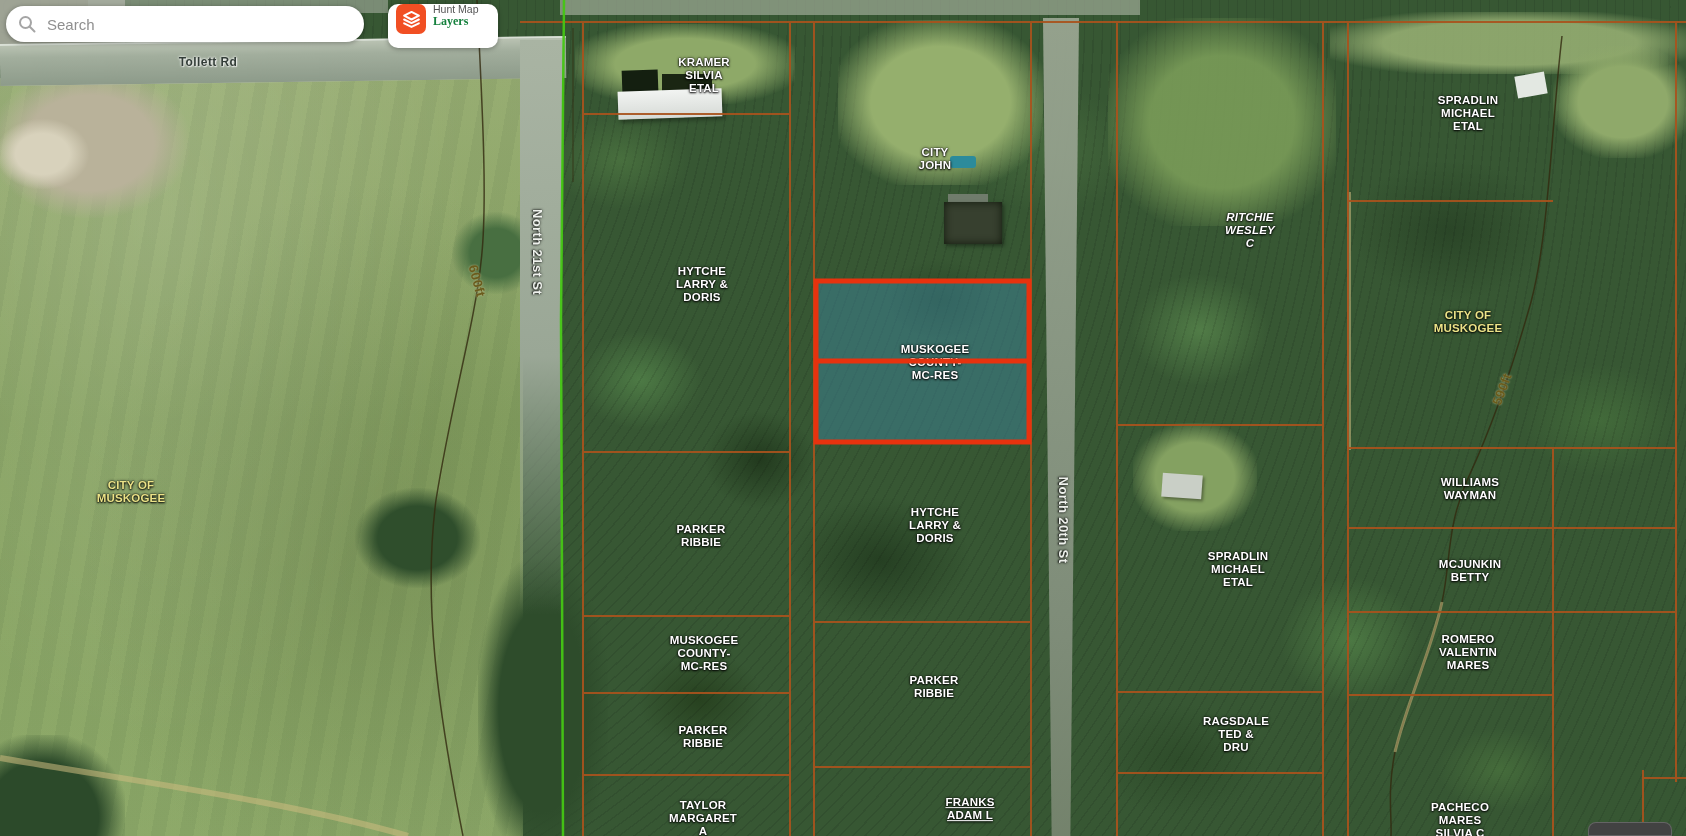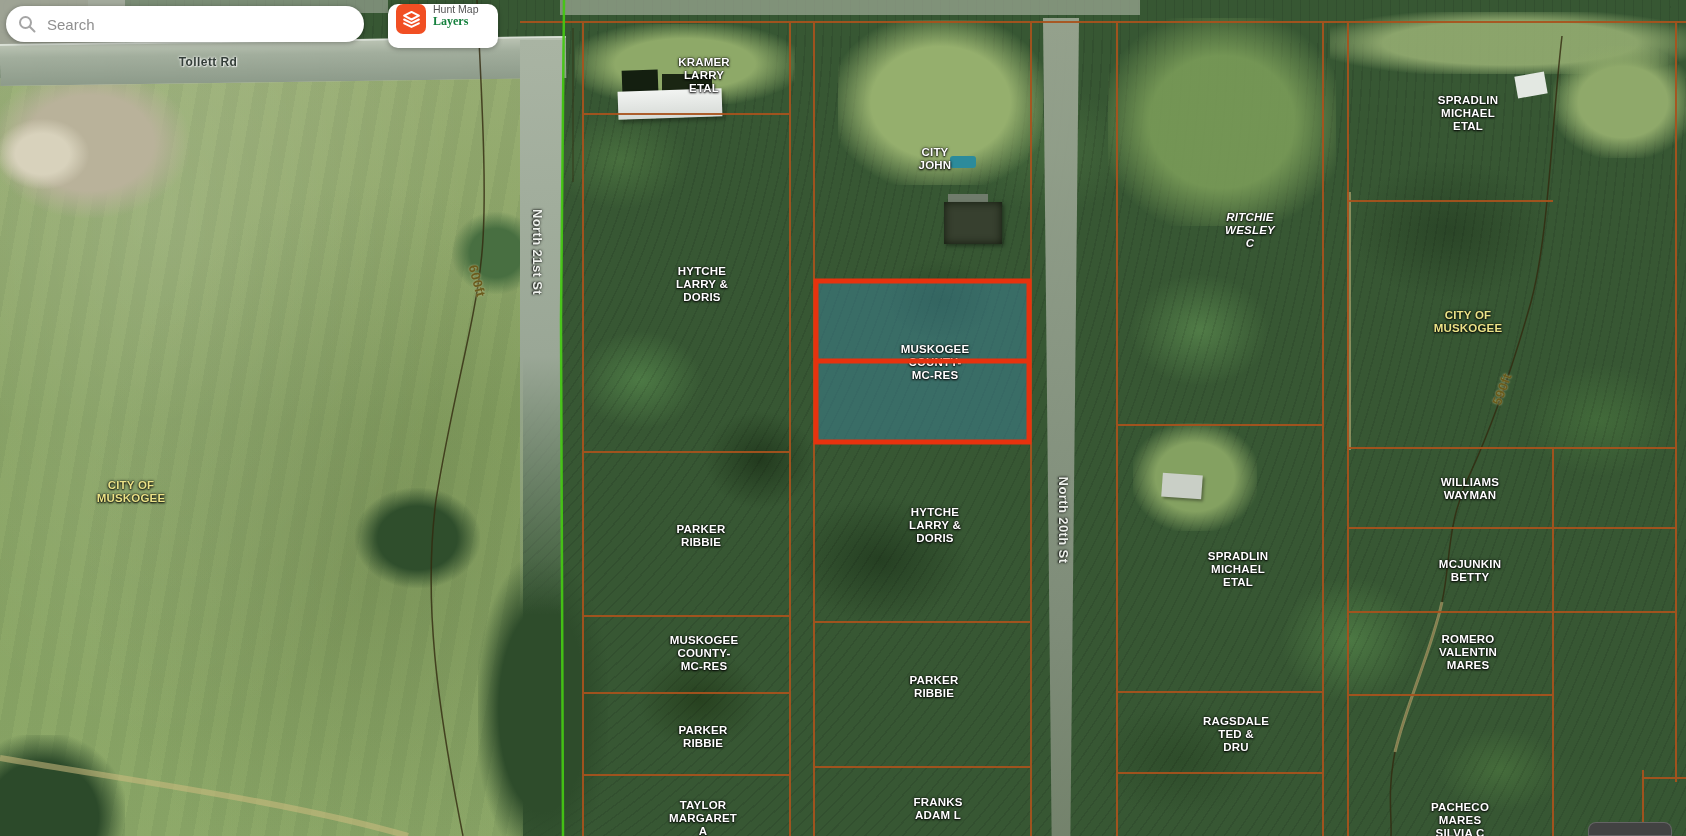--- a/index.html
+++ b/index.html
@@ -189,21 +189,21 @@
       <line x1="1348" y1="695" x2="1553" y2="695"></line>
       <line x1="1643" y1="778" x2="1686" y2="778"></line>
     </g>
     <polyline points="564,0 561,320 563,836" stroke="#44c614" stroke-width="2.5" fill="none" opacity="0.95"></polyline>
     <rect class="hl-fill" x="816" y="281" width="213" height="161" fill="rgba(60,134,158,0.48)"></rect>
   </svg>
 
   <div id="labels">
       <div class="plabel" style="left: 686px; top: 75px; transform: translate(-50%, -50%) rotate(0deg);">
         <span>KRAMER</span>
-        <span>LARRY</span>
+        <span>SILVIA</span>
         <span>ETAL</span>
       </div>
       <div class="plabel" style="left: 917px; top: 159px; transform: translate(-50%, -50%) rotate(0deg);">
         <span>CITY</span>
         <span>JOHN</span>
       </div>
       <div class="plabel" style="left: 684px; top: 284px; transform: translate(-50%, -50%) rotate(0deg);">
         <span>HYTCHE</span>
         <span>LARRY &amp;</span>
         <span>DORIS</span>
@@ -274,21 +274,21 @@
       </div>
       <div class="plabel" style="left: 685px; top: 737px; transform: translate(-50%, -50%) rotate(0deg);">
         <span>PARKER</span>
         <span>RIBBIE</span>
       </div>
       <div class="plabel" style="left: 685px; top: 818px; transform: translate(-50%, -50%) rotate(0deg);">
         <span>TAYLOR</span>
         <span>MARGARET</span>
         <span>A</span>
       </div>
-      <div class="plabel" style="left: 920px; top: 809px; transform: translate(-50%, -50%) rotate(0deg);">
+      <div class="plabel" style="left: 952px; top: 809px; transform: translate(-50%, -50%) rotate(0deg); text-decoration: underline;">
         <span>FRANKS</span>
         <span>ADAM L</span>
       </div>
       <div class="plabel" style="left: 1442px; top: 820px; transform: translate(-50%, -50%) rotate(0deg);">
         <span>PACHECO</span>
         <span>MARES</span>
         <span>SILVIA C</span>
       </div>
       <div class="rlabel dark" style="left: 208px; top: 62px; transform: translate(-50%, -50%) rotate(0deg);">Tollett Rd</div>
       <div class="rlabel" style="left: 537px; top: 252px; transform: translate(-50%, -50%) rotate(90deg);">North 21st St</div>

